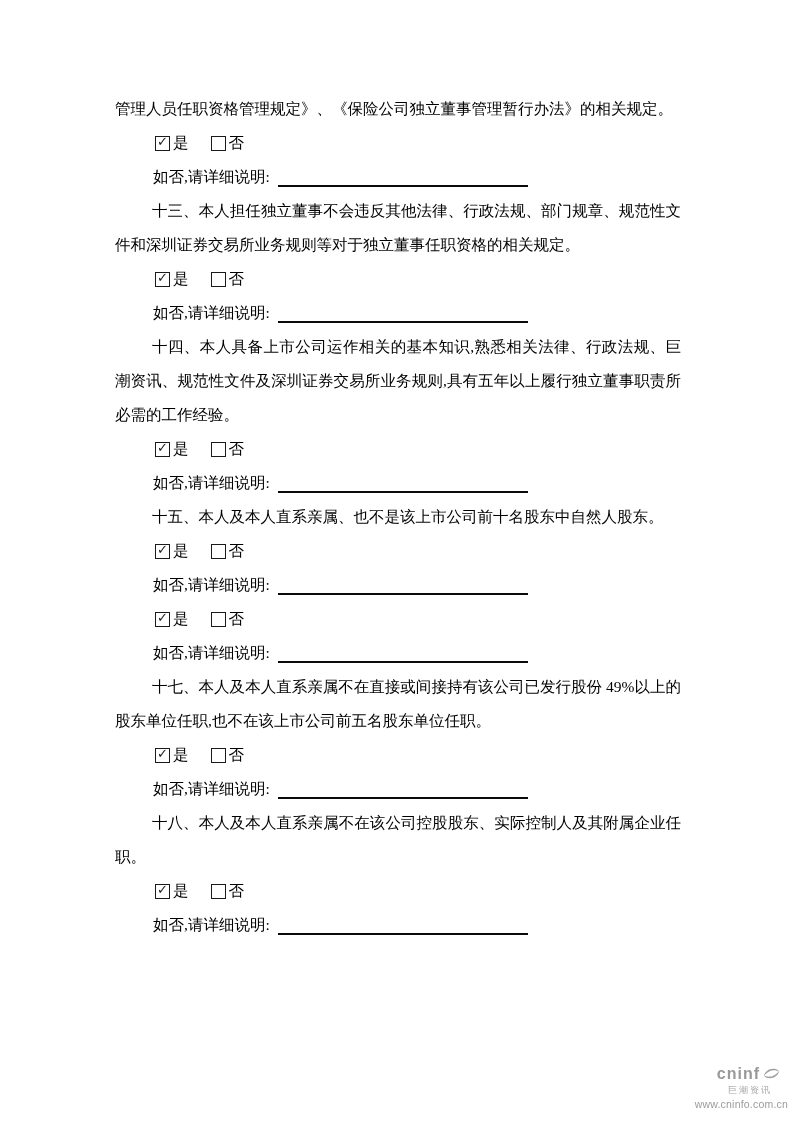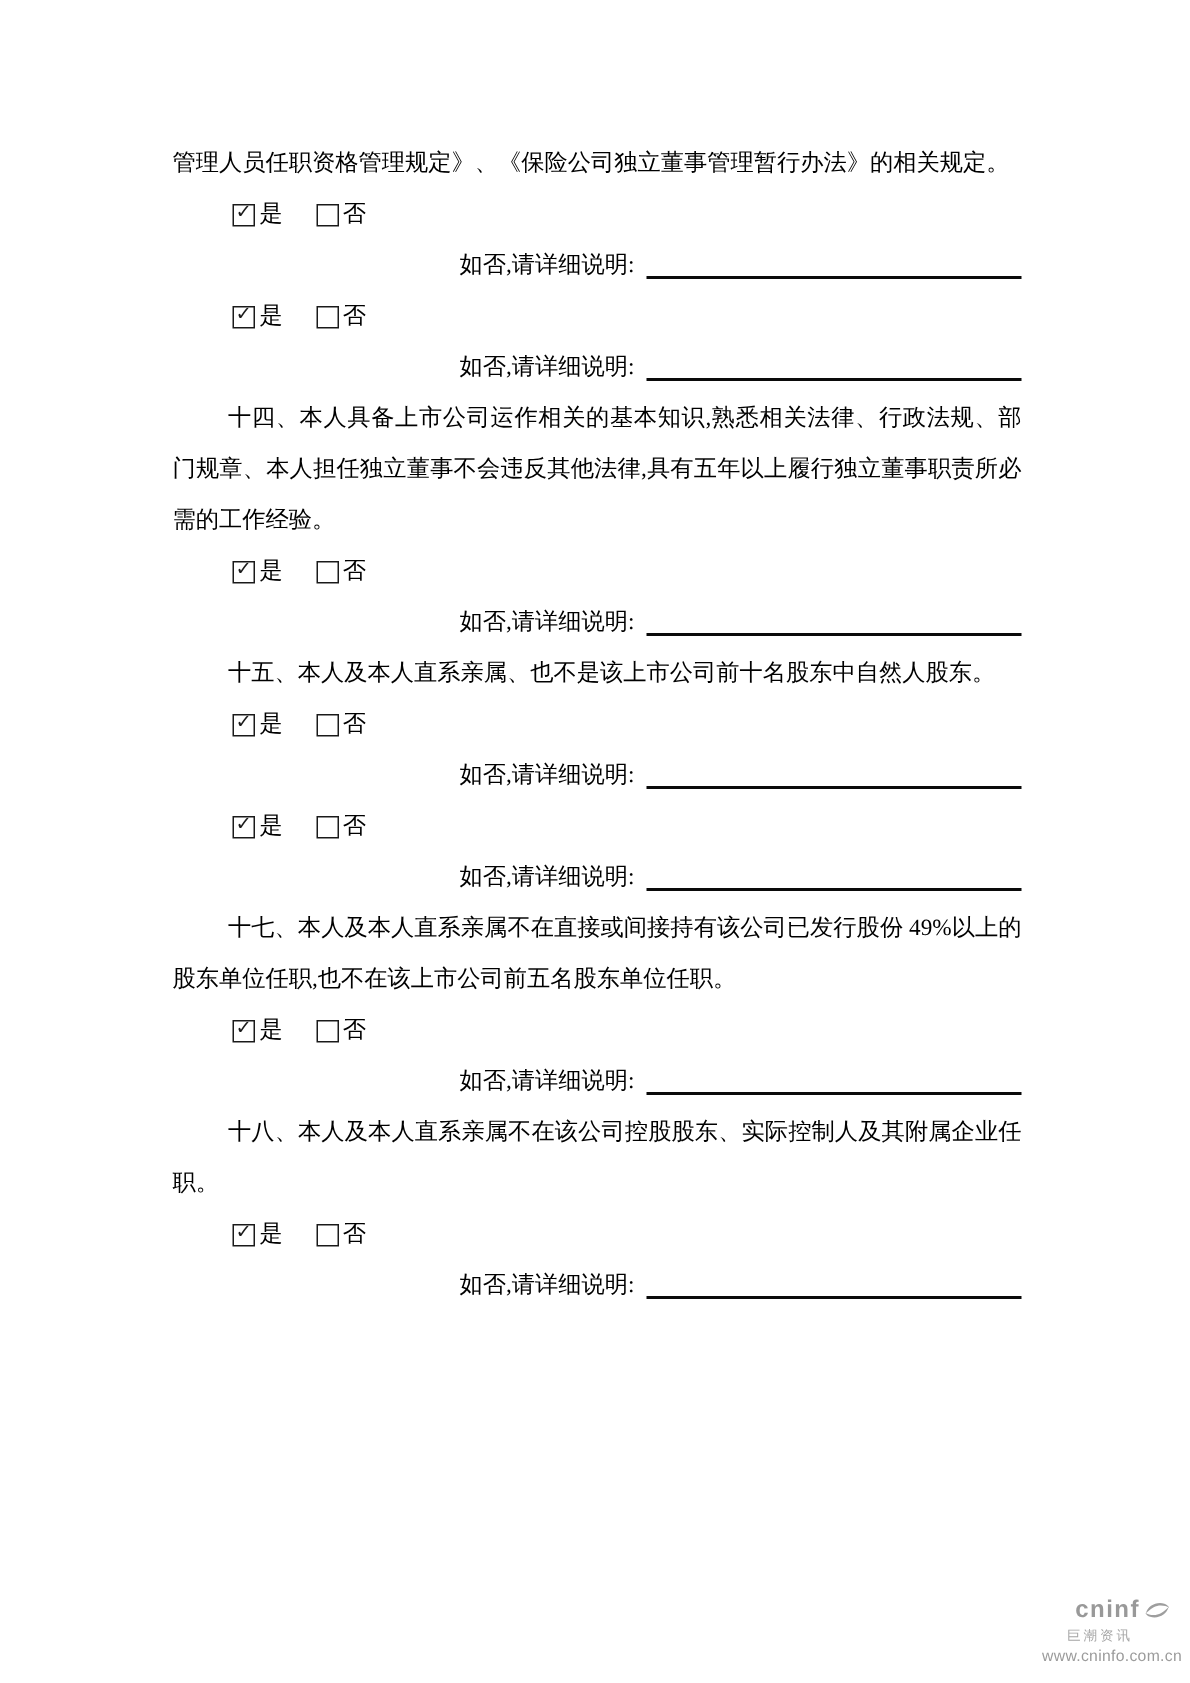--- a/index.html
+++ b/index.html
@@ -23,29 +23,29 @@
   .cb-group + .cb-group { margin-left:22px; }
   .cb-box {
     width:15px; height:15px; border:1px solid #1a1a1a;
     display:inline-flex; align-items:center; justify-content:center;
     margin-right:3px; position:relative; background:#fff;
   }
   .tick {
     font-family:"DejaVu Sans",sans-serif;
     font-size:13px; line-height:1; position:relative; top:-2px; color:#1a1a1a;
   }
-  .row-ifno { height:34px; padding-left:38px; white-space:nowrap;text-align:right; }
+  .row-ifno { height:34px; padding-left:38px; white-space:nowrap; }
   .blank-line {
     display:inline-block; width:250px; height:18px;
     border-bottom:2px solid #0a0a0a; margin-left:8px; vertical-align:-5px;
   }
   .footer {
     position:absolute; right:5px; bottom:12px;
     font-family:"Liberation Sans","DejaVu Sans",sans-serif;
-    color:#9e9e9e; text-align:center;
+    color:#9e9e9e; text-align:right;
   }
   .brand-row { display:flex; align-items:center; justify-content:flex-end; margin-right:7px; }
   .brand {
     font-weight:bold; font-size:16px; letter-spacing:1px; color:#999999; line-height:1;
   }
   .swirl { margin-left:2px; display:block; }
   .brand-cn { font-size:9px; letter-spacing:2px; margin:1px 16px 1px 0; color:#a5a5a5; }
   .site { font-size:10.5px; color:#9b9b9b; letter-spacing:0.2px; }
 </style>
 </head>
@@ -63,37 +63,38 @@
     </span>
     <span class="cb-group">
       <span class="cb-box"></span>
       <span>否</span>
     </span>
   </div>
   <div class="row-ifno">
     <span>如否,请详细说明:</span><span class="blank-line"></span>
   </div>
 
+  <div class="para">十三、本人担任独立董事不会违反其他法律、行政法规、部门规章、规范性文件和深圳证券交易所业务规则等对于独立董事任职资格的相关规定。</div>
   <div class="row-cb">
     <span class="cb-group">
       <span class="cb-box">
           <span class="tick">✓</span>
         </span>
       <span>是</span>
     </span>
     <span class="cb-group">
       <span class="cb-box"></span>
       <span>否</span>
     </span>
   </div>
   <div class="row-ifno">
     <span>如否,请详细说明:</span><span class="blank-line"></span>
   </div>
 
-  <div class="para">十四、本人具备上市公司运作相关的基本知识,熟悉相关法律、行政法规、部门规章、本人担任独立董事不会违反其他法律,具有五年以上履行独立董事职责所必需的工作经验。</div>
+  <div class="para">十四、本人具备上市公司运作相关的基本知识,熟悉相关法律、行政法规、巨潮资讯、规范性文件及深圳证券交易所业务规则,具有五年以上履行独立董事职责所必需的工作经验。</div>
   <div class="row-cb">
     <span class="cb-group">
       <span class="cb-box">
           <span class="tick">✓</span>
         </span>
       <span>是</span>
     </span>
     <span class="cb-group">
       <span class="cb-box"></span>
       <span>否</span>

